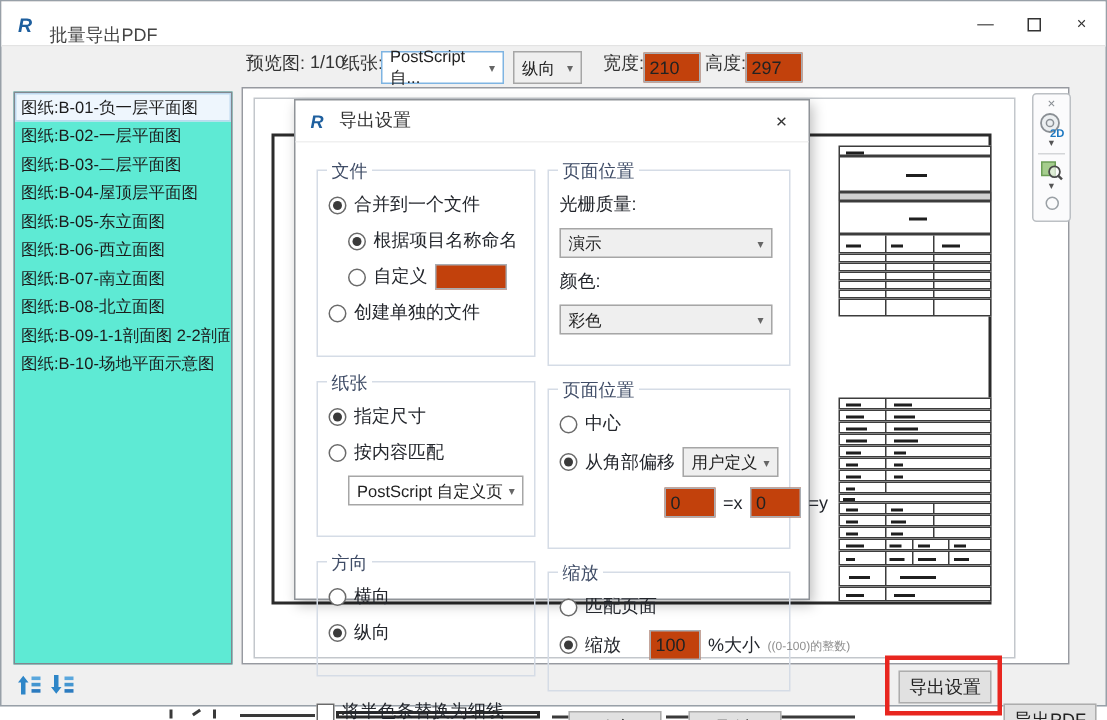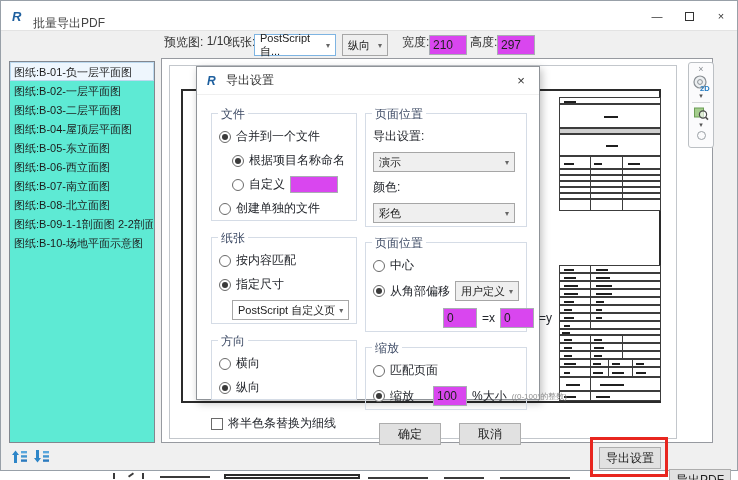--- a/index.html
+++ b/index.html
@@ -21,21 +21,21 @@
 
   
   .tb-item { position:absolute; font-size:12px; color:#333; height:22px; display:flex; }
   .btn { background:#e1e1e1; border:1px solid #adadad; font-size:12px; color:#222;
     display:flex; align-items:center; justify-content:center; cursor:default; }
   #btn-select-content { left:8px; top:33px; width:146px; height:22px; }
   .combo { border:1px solid #a6a6a6; background:#fff; height:22px; display:flex; align-items:center;
     justify-content:space-between; padding:0 5px; font-size:11px; color:#222; }
   .combo .caret { color:#666; font-size:8px; margin-left:4px; flex:none; }
   .combo.gray { background:#efefef; }
-  .tb-input, .d-input { border:1px solid #a9adb3; background:#d946ef; font-size:12px; color:#222;
+  .tb-input, .d-input { border:1px solid #a9adb3; background:#c2410c; font-size:12px; color:#222;
     padding:0 3px; height:20px; width:38px; }
 
   
   #sheet-list { position:absolute; left:8px; top:60px; width:146px; height:382px;
     background:#5eead4; border:1px solid #82878f; overflow:hidden; }
   .list-item { height:19px; line-height:19px; font-size:11px; color:#1c1c1c; padding:0 3px;
     white-space:nowrap; overflow:hidden; border:1px solid transparent; }
   .list-item.selected { background:#eef6fd; border:1px solid #bcd9ef; }
 
   
@@ -73,21 +73,21 @@
   
   #dialog { position:absolute; left:196px; top:66px; width:344px; height:334px;
     background:#fff; border:1px solid #8f9398; box-shadow:2px 3px 8px rgba(0,0,0,.25); z-index:50; }
   .dlg-titlebar { height:28px; display:flex; align-items:center; border-bottom:1px solid #f0f0f0; }
   .dlg-titlebar .app-ic { margin:0 7px 0 9px; }
   .dlg-title { font-size:12px; color:#333; flex:1; }
   .dlg-close { width:36px; height:28px; display:flex; align-items:center; justify-content:center;
     font-size:13px; color:#333; cursor:default; }
   .dlg-body { display:flex; padding:10px 14px 0; gap:8px; }
   .col-l { width:146px; } .col-r { width:162px; }
-  .group { border:1px solid #d5dce6; position:relative; padding:12px 7px 3px; margin-top:8px; }
+  .group { border:1px solid #d5dce6; position:relative; padding:12px 7px 20px; margin-top:8px; }
   .group .cap { position:absolute; top:-8px; left:6px; background:#fff; padding:0 3px;
     font-size:12px; color:#3f4c66; white-space:nowrap; }
   .row { display:flex; align-items:center; gap:5px; margin-top:7px; font-size:12px; color:#23262c; white-space:nowrap; }
   .row:first-child, .group .row:nth-child(2) { margin-top:2px; }
   .indent { margin-left:13px; }
   .radio { width:12px; height:12px; border:1px solid #6a6a6a; border-radius:50%; background:#fff;
     position:relative; flex:none; }
   .radio.checked::after { content:''; position:absolute; inset:2px; background:#3a3a3a; border-radius:50%; }
   .checkbox { width:12px; height:12px; border:1px solid #6a6a6a; background:#fff; flex:none; }
   .d-input.small { width:48px; height:17px; font-size:11px; }
@@ -365,26 +365,26 @@
             </div>
           <div class="row">
               <span class="radio"></span>
               <span class="lbl">创建单独的文件</span>
             </div>
         </div>
 
         <div class="group" style="margin-top:16px;">
           <span class="cap">纸张</span>
           <div class="row">
+              <span class="radio checked"></span>
+              <span class="lbl">指定尺寸</span>
+            </div>
+          <div class="row">
               <span class="radio"></span>
               <span class="lbl">按内容匹配</span>
-            </div>
-          <div class="row">
-              <span class="radio checked"></span>
-              <span class="lbl">指定尺寸</span>
             </div>
           <div class="row indent">
               <div class="combo" style="width:118px;height:20px;">
                 <span>PostScript 自定义页</span>
                 <span class="caret">▾</span>
               </div>
             </div>
         </div>
 
         <div class="group" style="margin-top:16px;">
@@ -402,21 +402,21 @@
         <div class="row" style="margin-top:15px;">
             <span class="checkbox"></span>
             <span class="lbl">将半色条替换为细线</span>
           </div>
       </div>
 
       <div class="col-r">
         <div class="group">
           <span class="cap">页面位置</span>
           <div class="row">
-              <span class="lbl">导出设置:</span>
+              <span class="lbl">光栅质量:</span>
             </div>
           <div class="row">
               <div class="combo gray" style="width:142px;height:20px;">
                 <span>演示</span>
                 <span class="caret">▾</span>
               </div>
             </div>
           <div class="row">
               <span class="lbl">颜色:</span>
             </div>

